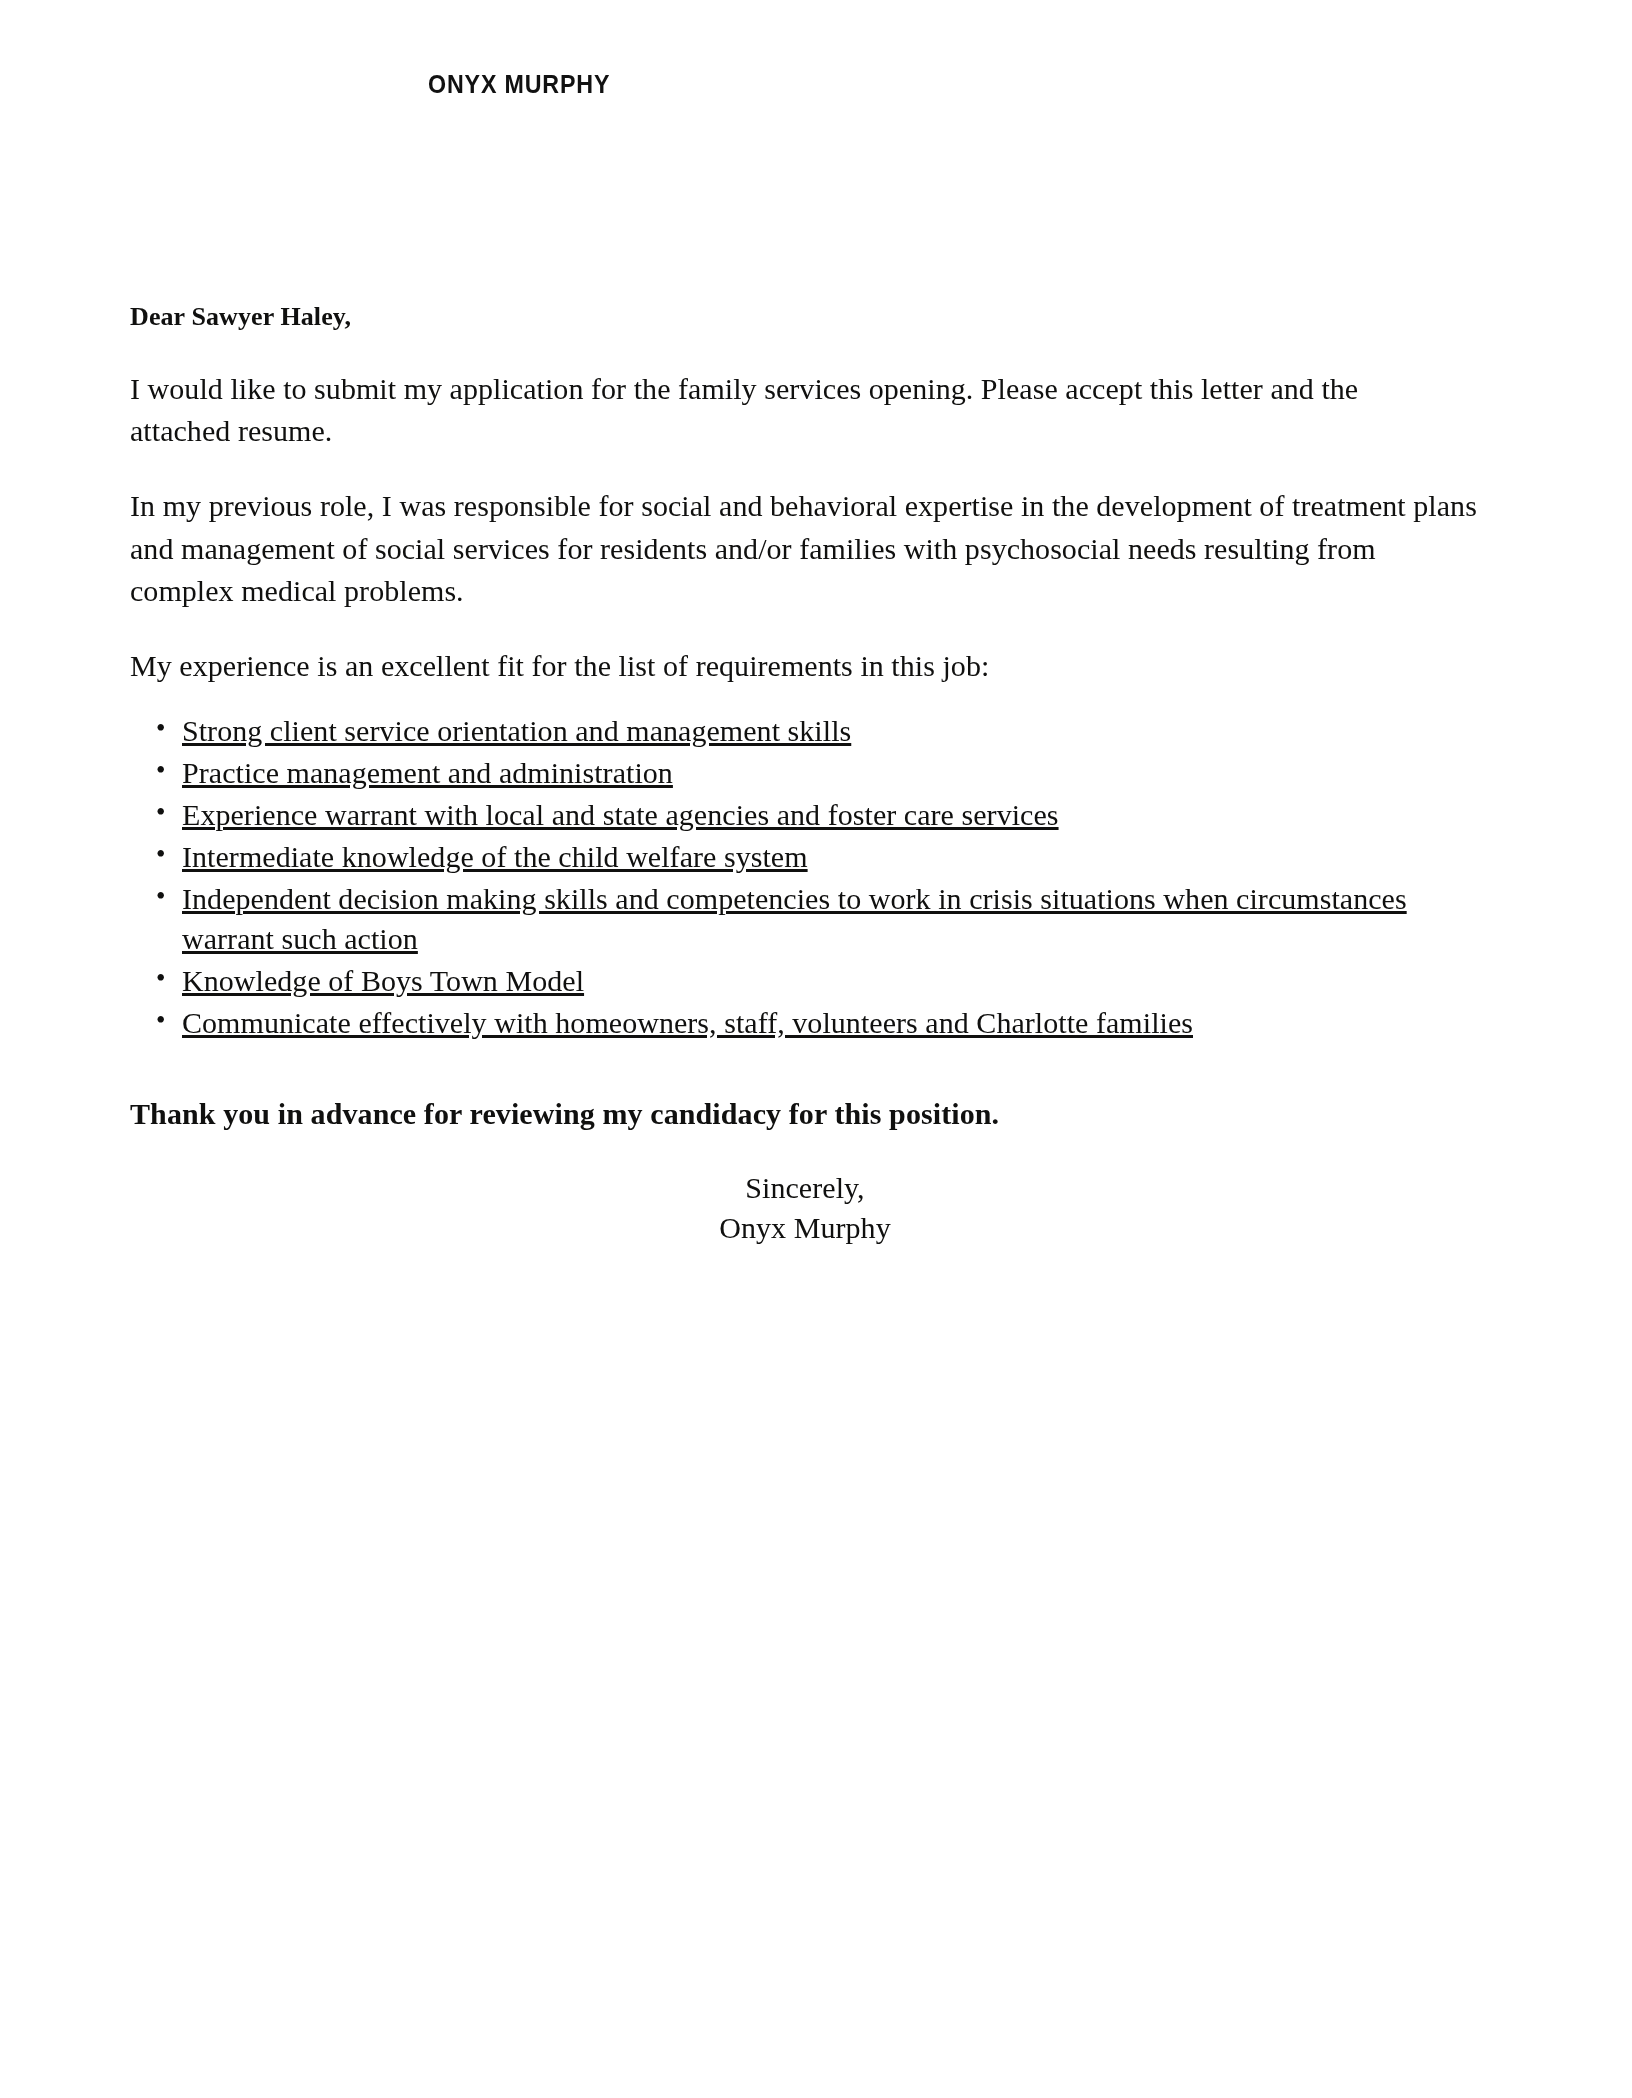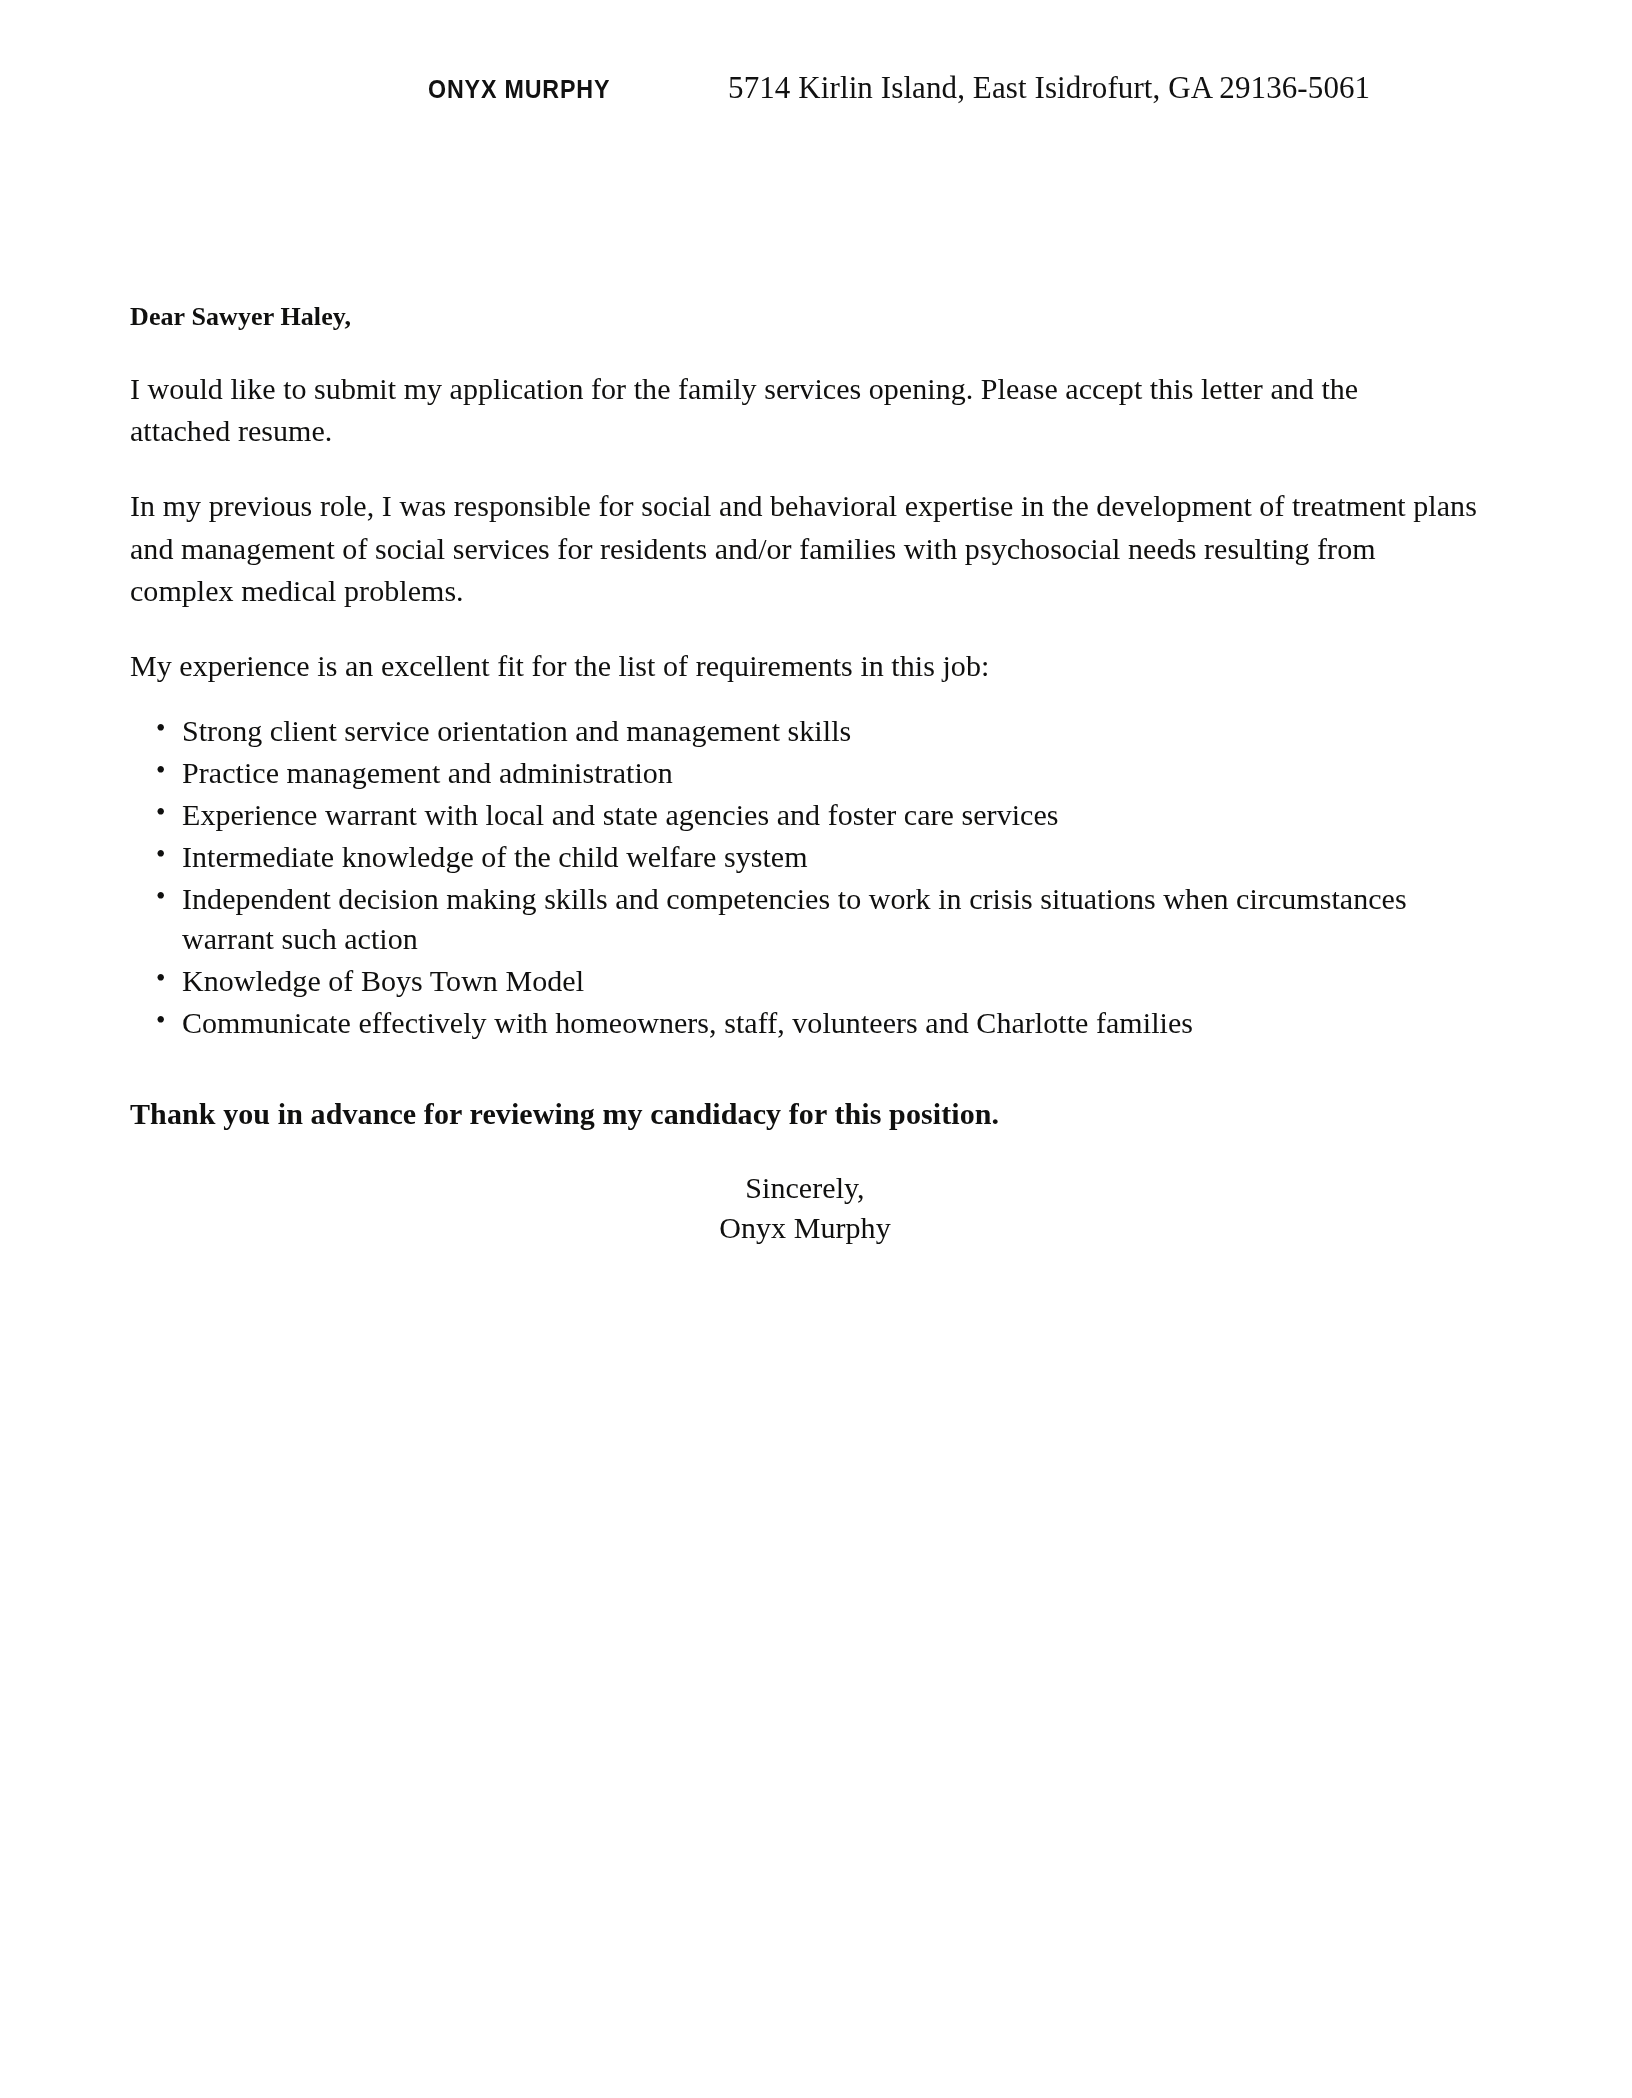--- a/index.html
+++ b/index.html
@@ -87,20 +87,21 @@
   p.para-lead {
     margin-bottom: 24px;
   }
 
   
   ul.requirements {
     list-style: none;
     margin: 0 0 0 0;
     padding: 0;
     width: 1290px;
+    text-decoration: underline;
   }
 
   ul.requirements li {
     position: relative;
     font-size: 30px;
     line-height: 1.33;
     padding-left: 52px;
     margin: 0 0 2px 0;
     letter-spacing: 0.05px;
   }
@@ -136,21 +137,20 @@
     text-align: center;
   }
 </style>
 </head>
 <body>
 
 <div class="page">
 
   <div class="letterhead">
     <span class="letterhead-name">ONYX MURPHY</span>
-    <span class="letterhead-address">5714 Kirlin Island, East Isidrofurt, GA 29136-5061</span>
   </div>
 
   <div class="body-block">
 
     <div class="salutation">Dear Sawyer Haley,</div>
 
     <p class="para para-intro">I would like to submit my application for the family services opening. Please accept this letter and the attached resume.</p>
 
     <p class="para para-role">In my previous role, I was responsible for social and behavioral expertise in the development of treatment plans and management of social services for residents and/or families with psychosocial needs resulting from complex medical problems.</p>
 

